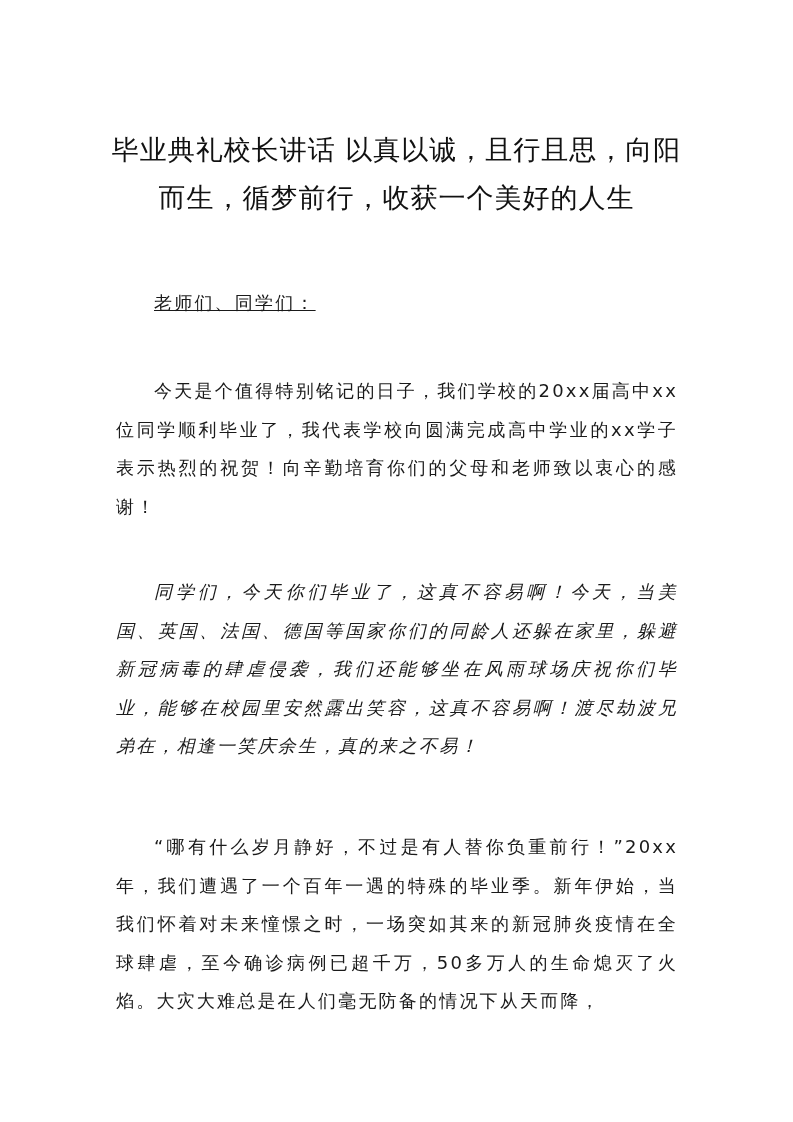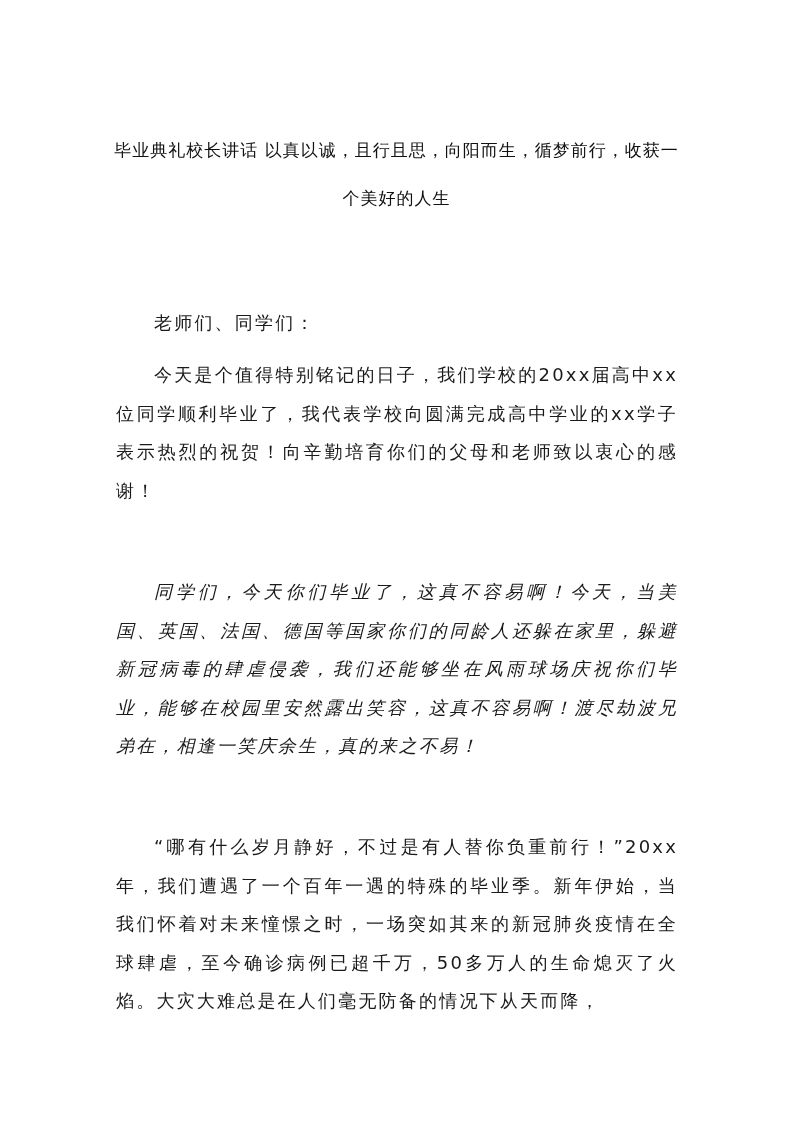--- a/index.html
+++ b/index.html
@@ -23,42 +23,42 @@
       height: 1122px;
       background: #ffffff;
     }
     .title {
       position: absolute;
       left: 110px;
       top: 126px;
       width: 573px;
       text-align: center;
       font-family: "DejaVu Sans", "Liberation Sans", sans-serif;
-      font-size: 17px;
+      font-size: 27px;
       line-height: 48px;
       letter-spacing: 1px;
       color: #111;
       margin: 0;
       font-weight: normal;
     }
     .para {
       position: absolute;
       left: 116px;
       width: 562px;
       font-family: "DejaVu Sans", "Liberation Sans", sans-serif;
       font-size: 18px;
       line-height: 38.5px;
       letter-spacing: 2.2px;
       text-align: justify;
       text-indent: 38px;
       margin: 0;
       color: #1a1a1a;
     }
-    .greeting { top: 304px; }
-    .p1 { top: 356px; }
+    .greeting { top: 284px; text-decoration: underline; }
+    .p1 { top: 372px; }
     .p2 { top: 573px; font-style: italic; }
     .p3 { top: 828px; }
   </style>
 </head>
 <body>
 
 <div class="page">
   <h1 class="title">毕业典礼校长讲话 以真以诚，且行且思，向阳而生，循梦前行，收获一个美好的人生</h1>
   <p class="para greeting">老师们、同学们：</p>
   <p class="para p1">今天是个值得特别铭记的日子，我们学校的20xx届高中xx位同学顺利毕业了，我代表学校向圆满完成高中学业的xx学子表示热烈的祝贺！向辛勤培育你们的父母和老师致以衷心的感谢！</p>

